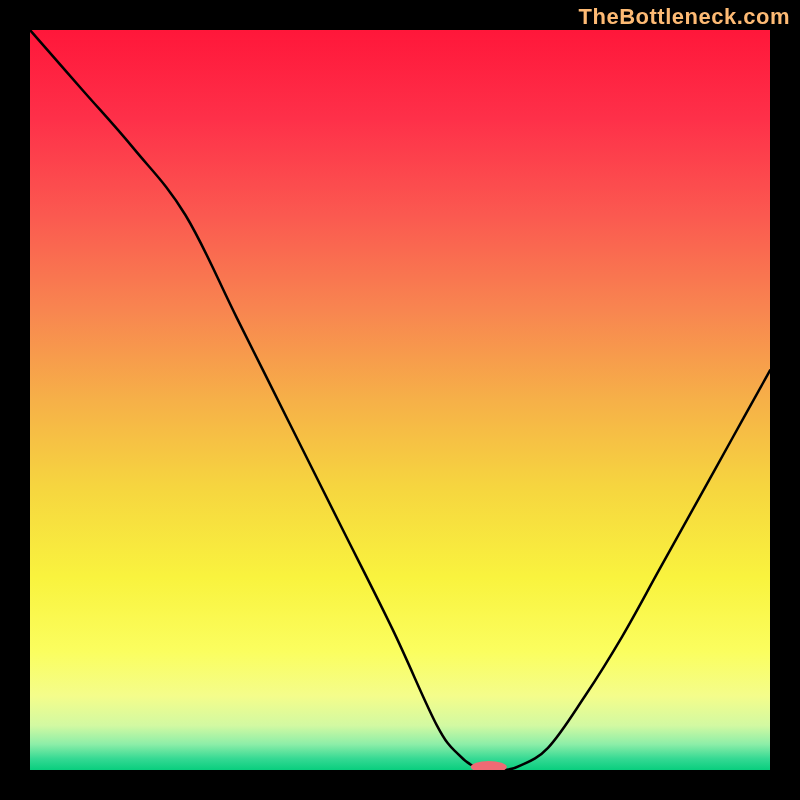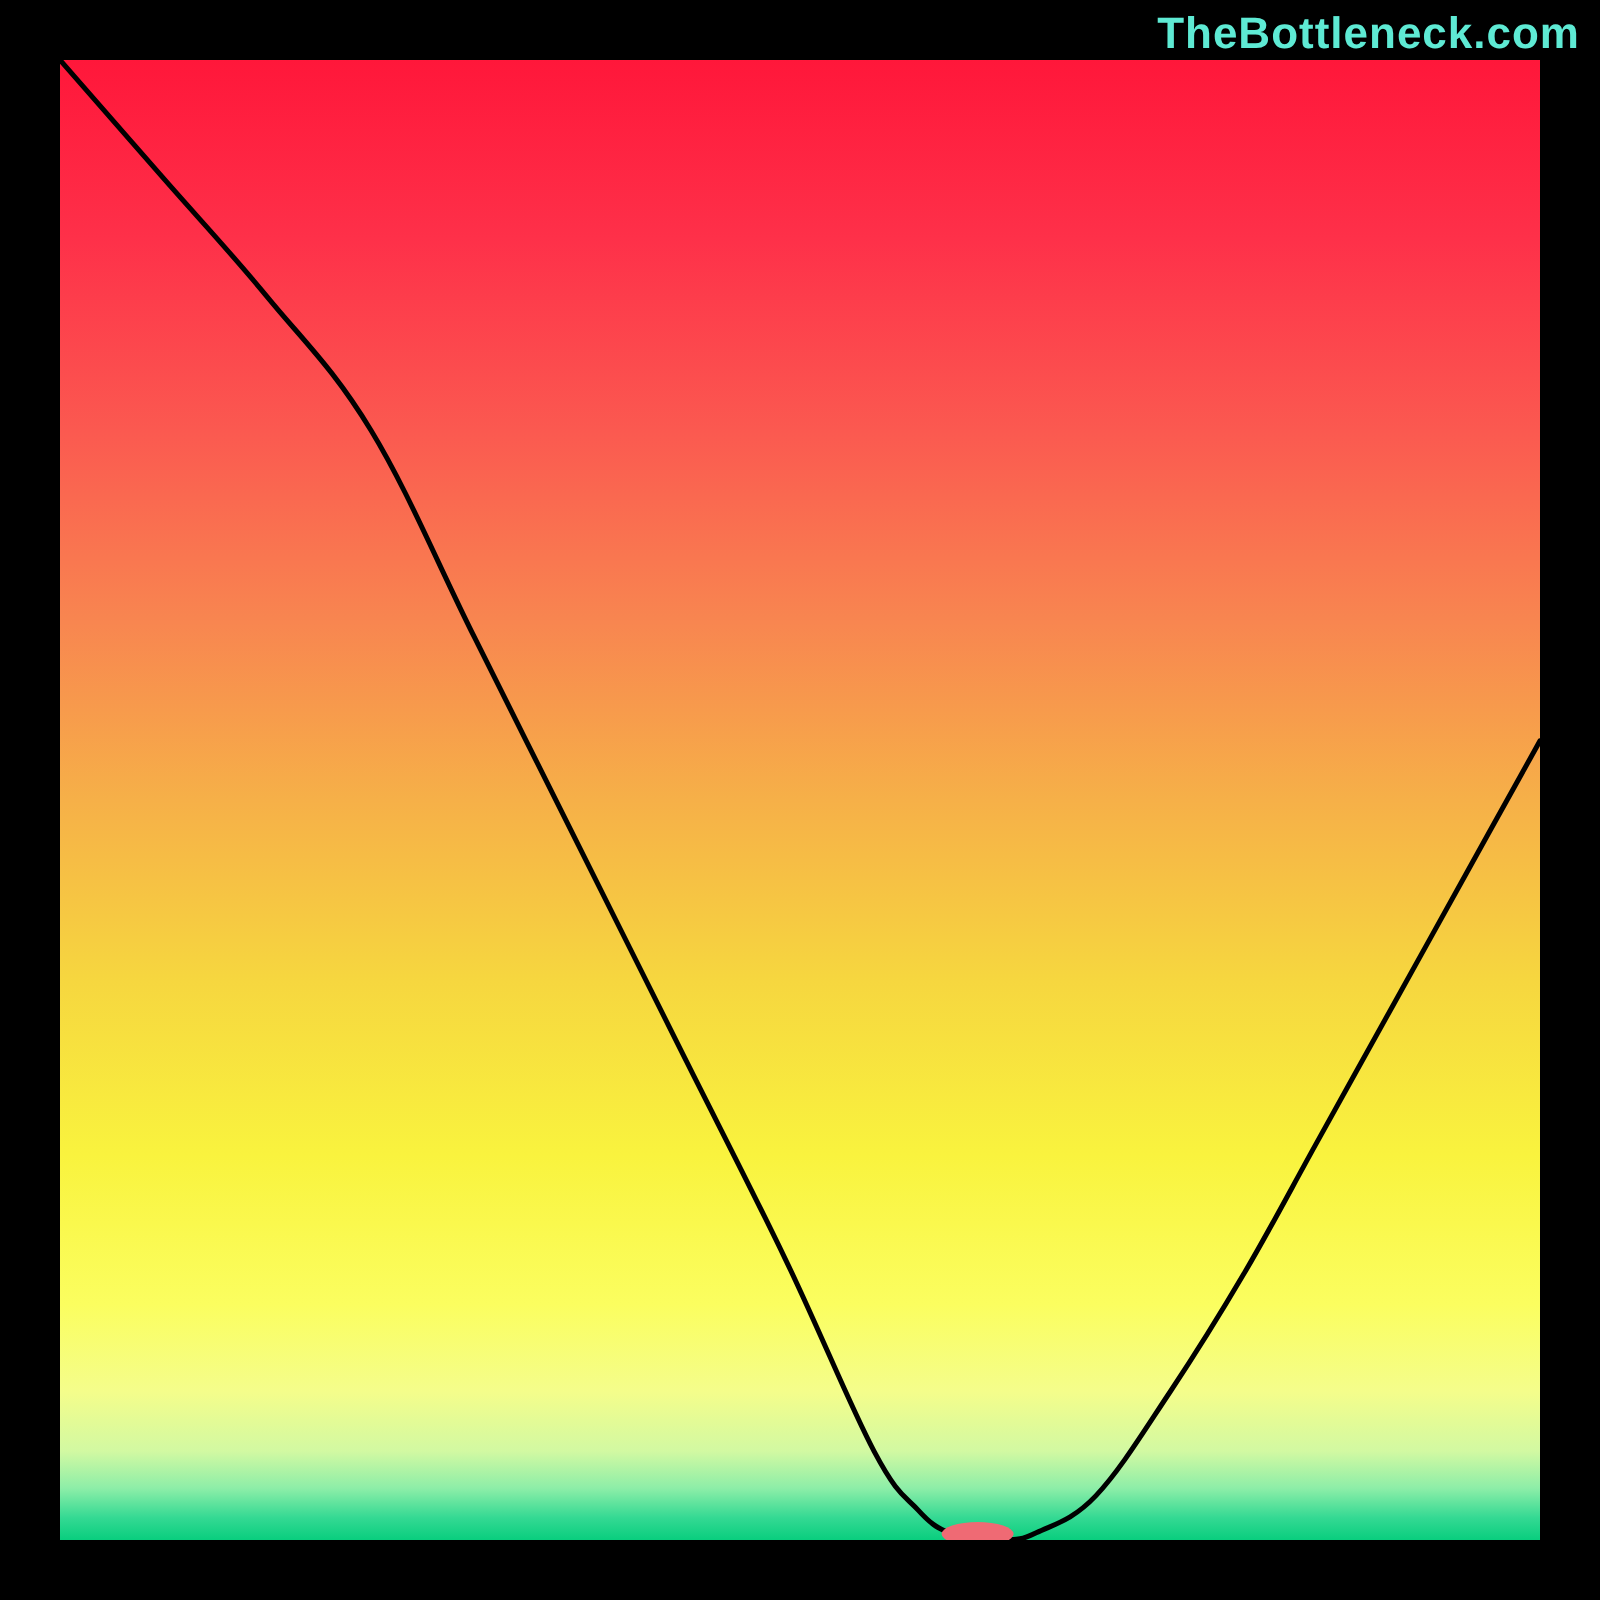--- a/index.html
+++ b/index.html
@@ -14,21 +14,21 @@
   .frame {
     position: relative;
     width: 800px;
     height: 800px;
     background: #000;
   }
   .watermark {
     position: absolute;
     top: 4px;
     right: 10px;
-    color: #5eead4;
+    color: #fdba74;
     font-size: 22px;
     font-weight: 600;
     letter-spacing: 0.5px;
     z-index: 10;
   }
   .plot-area {
     position: absolute;
     left: 30px;
     top: 30px;
     width: 740px;

